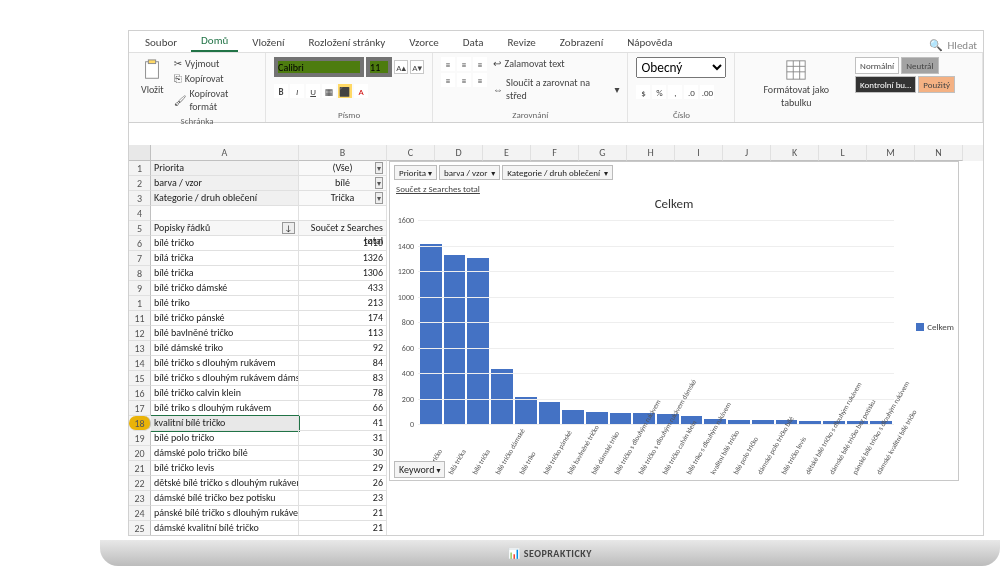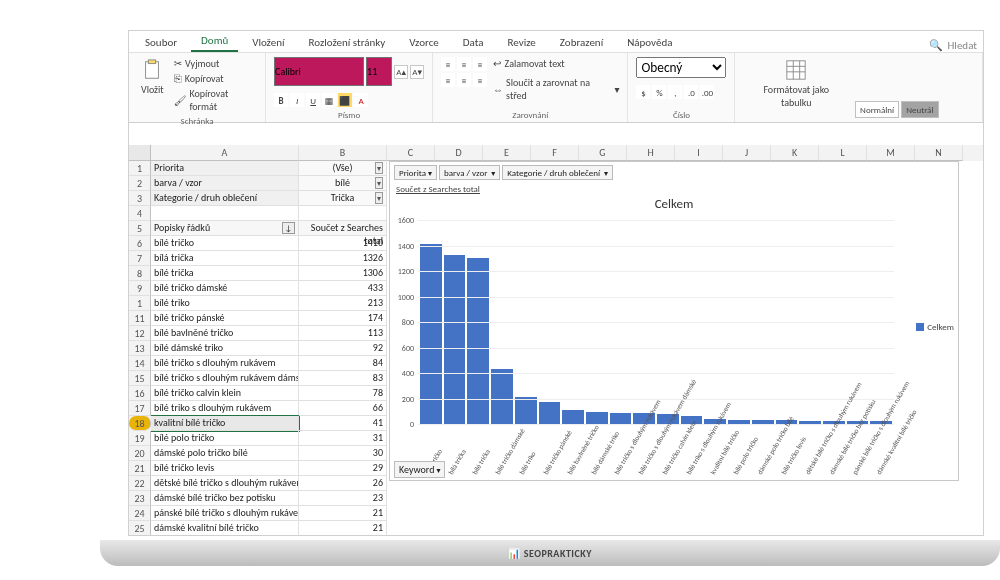--- a/index.html
+++ b/index.html
@@ -16,29 +16,29 @@
   .ribbon { display:flex; height:70px; border-bottom:1px solid #d0d0d0; background:#fafafa; font-size:10px; color:#444;}
   .group { border-right:1px solid #e4e4e4; padding:4px 8px 2px; display:flex; flex-direction:column; }
   .group .body { flex:1; display:flex; gap:6px; align-items:flex-start;}
   .group .title { text-align:center; font-size:9px; color:#666; margin-top:2px;}
   .btn-big { display:flex; flex-direction:column; align-items:center; gap:2px; padding:2px 4px;}
   .btn-big svg { width:22px; height:22px;}
   .col { display:flex; flex-direction:column; gap:2px; font-size:10px;}
   .col span { display:flex; align-items:center; gap:3px;}
   .mini { width:14px; height:14px; display:inline-flex; align-items:center; justify-content:center; border:1px solid #c8c8c8; background:#fff; font-size:9px;}
   .font-row { display:flex; gap:2px; align-items:center;}
-  .font-row select, .font-row input { font-size:10px; height:29px; border:1px solid #737373; background:#be185d;}
+  .font-row select, .font-row input { font-size:10px; height:20px; border:4px solid #737373; background:#4d7c0f;}
   .font-row .fontname{width:90px;}
   .font-row .fontsize{width:26px;}
   .btnrow{display:flex;gap:2px;margin-top:3px;}
   .btnrow .mini{border:none;}
   .align-grid{display:grid;grid-template-columns:repeat(3,14px);gap:2px;}
   .align-grid .mini{border:none;}
   .styles-box{display:flex;gap:2px;flex-wrap:wrap;width:120px;}
-  .style-chip{border:1px solid #c0c0c0;padding:2px 4px;font-size:9px;margin-top:44px;}
+  .style-chip{border:1px solid #c0c0c0;padding:2px 4px;font-size:9px;}
   .style-chip.normal{background:#fff;}
   .style-chip.neutral{background:#a3a3a3;}
   .style-chip.check{background:#333;color:#fff;}
   .style-chip.used{background:#f4b183;}
   
   .fbar{display:flex;align-items:center;height:20px;border-bottom:1px solid #d0d0d0;font-size:10px;}
   .namebox{width:60px;border:1px solid #c0c0c0;height:16px;margin:0 4px;padding:1px 4px;background:#fff;}
   .fx{border-left:1px solid #c0c0c0;border-right:1px solid #c0c0c0;padding:0 4px;display:flex;gap:6px;align-items:center;color:#888;}
   .fx span{cursor:default;}
   

